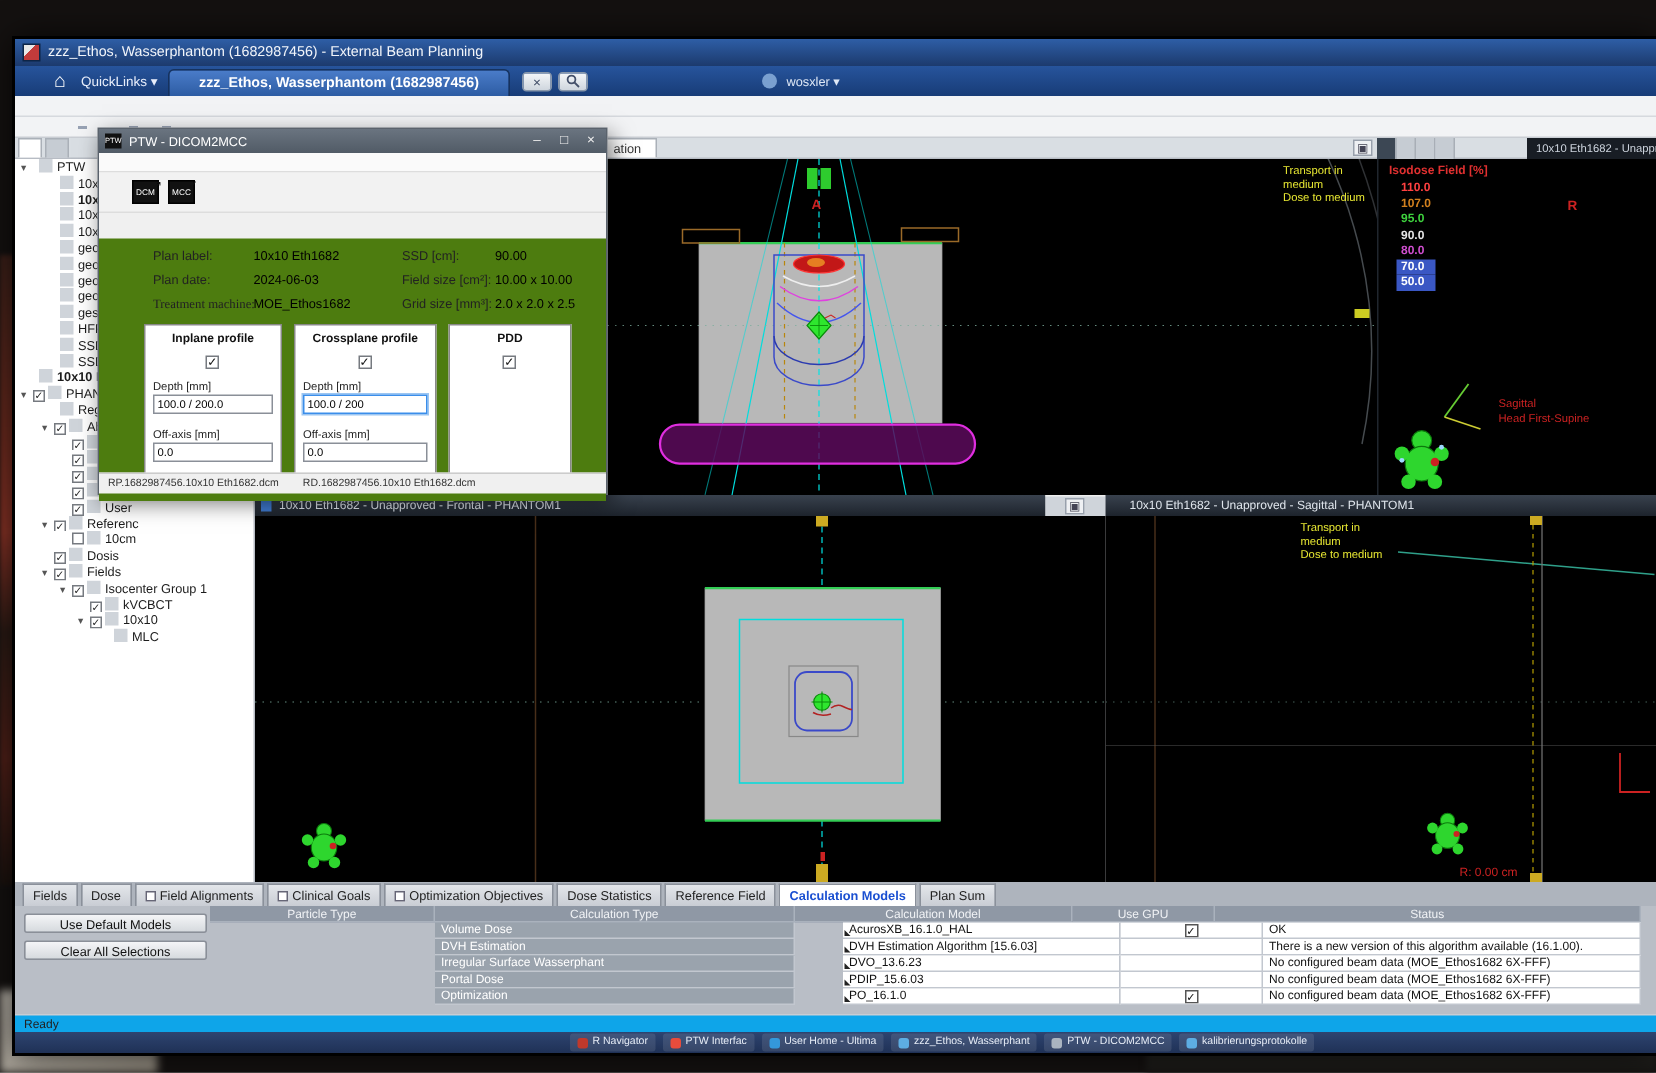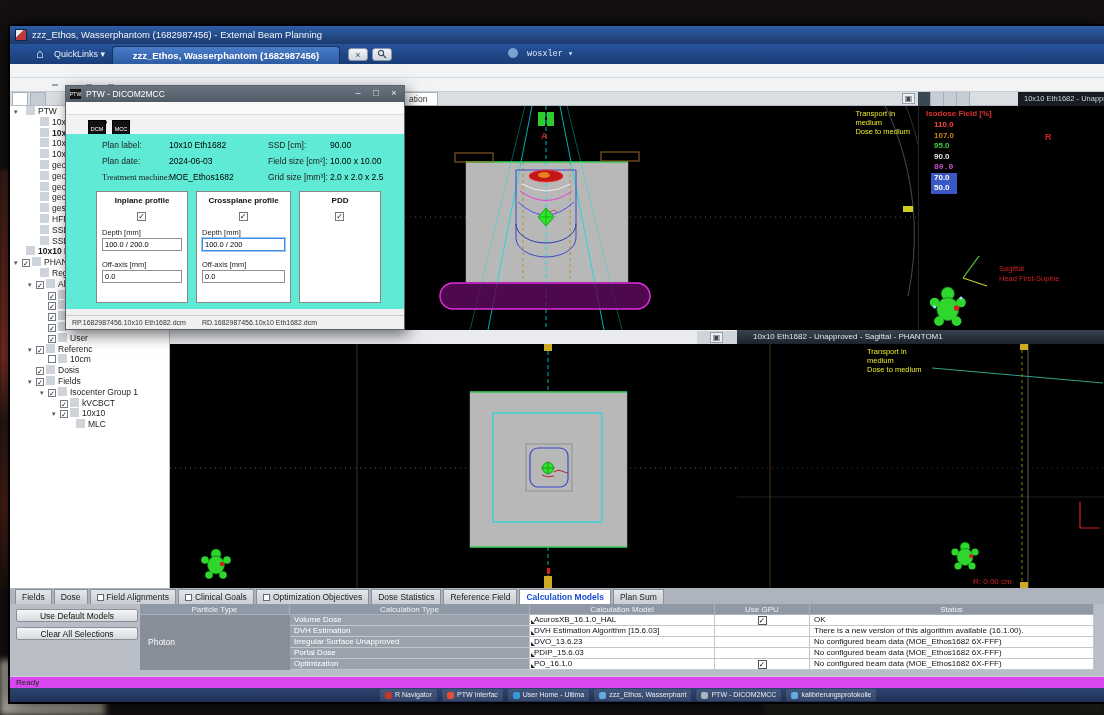--- a/index.html
+++ b/index.html
@@ -24,21 +24,21 @@
   
   .appbar{position:absolute;left:0;top:18px;width:100%;height:20px;
     background:linear-gradient(#27549c,#183c77);color:#e8eefb;font-size:9px;}
   .home{position:absolute;left:26px;top:2px;font-size:13px;color:#fff;}
   .qlinks{position:absolute;left:44px;top:5px;}
   .apptab{position:absolute;left:102px;top:2px;width:228px;height:18px;border-radius:4px 4px 0 0;
     background:linear-gradient(#4a7cc9,#2d5ca3);border:1px solid #16325e;border-bottom:none;
     font-weight:bold;font-size:9.5px;line-height:17px;text-align:center;color:#fff;}
   .abtn{position:absolute;top:4px;width:20px;height:13px;background:linear-gradient(#f4f6f8,#cfd6de);
     border:1px solid #8897ab;border-radius:3px;color:#44506a;font-size:9px;line-height:12px;text-align:center;}
-  .user-chip{position:absolute;left:498px;top:4px;height:13px;color:#dfe8f6;font-size:8.5px;line-height:13px;font-family:Liberation Mono, monospace;}
+  .user-chip{position:absolute;left:498px;top:4px;height:13px;color:#dfe8f6;font-size:8.5px;line-height:13px;}
   .user-chip .uc{display:inline-block;width:10px;height:10px;border-radius:50%;background:#7aa0d0;margin-right:4px;vertical-align:-2px;}
   
   .menubar{position:absolute;left:0;top:38px;width:100%;height:14px;background:#f2f3f5;border-bottom:1px solid #d6d9de;font-size:9px;color:#222;}
   .mitem{display:inline-block;padding:0 8px;line-height:14px;}
   .toolbar{position:absolute;left:0;top:52px;width:100%;height:14px;background:#f2f3f5;border-bottom:1px solid #c9cdd3;
     display:flex;align-items:center;gap:4px;padding-left:6px;}
   .tbi{font-size:10px;line-height:12px;color:#334;}
   .tbi.vbox{border:1px solid #98a2b4;background:#fff;font-size:7px;padding:0 2px;line-height:10px;color:#223;}
   
   .tabrow{position:absolute;top:66px;height:14px;background:#d9dee3;border-bottom:1px solid #b7bcc4;}
@@ -90,21 +90,21 @@
     border:1px solid #5a626c;box-shadow:3px 5px 14px rgba(0,0,0,.55);z-index:60;}
   .dlg-title{position:absolute;left:0;top:0;width:100%;height:16px;background:linear-gradient(#6a7480,#515b66);
     color:#fff;font-size:8.5px;line-height:16px;padding-left:20px;}
   .dlg-ico{position:absolute;left:4px;top:3px;width:11px;height:10px;background:#111;color:#fff;font-size:5px;line-height:10px;text-align:center;}
   .dlg-ctl{position:absolute;top:2px;width:16px;height:12px;text-align:center;font-size:9px;line-height:11px;color:#eee;}
   .dlg-menu{position:absolute;left:0;top:16px;width:100%;height:13px;background:#fafafa;border-bottom:1px solid #ddd;font-size:8.5px;color:#222;}
   .dmenu{display:inline-block;padding:0 7px;line-height:13px;}
   .dlg-tools{position:absolute;left:0;top:29px;width:100%;height:27px;background:#f2f2f2;border-bottom:1px solid #ddd;}
   .dcmbtn{position:absolute;top:5px;width:18px;height:16px;background:#111;color:#fff;font-size:5.5px;line-height:16px;text-align:center;border:1px solid #000;}
   .dcmbtn .ov{position:absolute;right:-3px;top:-5px;font-size:8px;color:#111;}
-  .dlg-body{position:absolute;left:0;top:48px;width:100%;height:175px;background:#5eead4;font-size:8.5px;color:#111;}
+  .dlg-body{position:absolute;left:0;top:73px;width:100%;height:175px;background:#4d7c0f;font-size:8.5px;color:#111;}
   .flabel{position:absolute;color:#222;}
   .fvalue{position:absolute;color:#000;}
   .gbox1{position:absolute;border:1px solid #888;background:#fff;}
   .gtitle{position:absolute;top:4px;left:0;right:0;text-align:center;font-weight:bold;font-size:8px;}
   .gcheck{position:absolute;top:20px;left:50%;margin-left:-5px;width:9px;height:9px;border:1px solid #767a80;
     background:#fff;font-size:8px;line-height:8px;text-align:center;}
   .gcheck::after{content:"✓";}
   .glab{position:absolute;font-size:7.5px;color:#222;}
   .ginput{position:absolute;height:13px;border:1px solid #8a8f98;background:#fff;font-size:7.5px;padding:0 2px;
     font-family:"Liberation Sans",sans-serif;color:#000;}
@@ -124,29 +124,29 @@
     border:1px solid #8a8f98;border-radius:2px;font-size:8.5px;line-height:12px;text-align:center;color:#111;}
   .btable{position:absolute;left:130px;top:0;width:954px;height:66px;}
   .bth{position:absolute;top:0;height:11px;background:#8f98a5;color:#f0f2f5;font-size:8px;line-height:11px;
     text-align:center;border-right:1px solid #aab2bd;border-bottom:1px solid #aab2bd;}
   .particle-col{position:absolute;left:0;top:11px;width:150px;height:55px;background:#878e99;color:#fff;
     font-size:8.5px;line-height:55px;padding-left:8px;}
   .crows{position:absolute;left:150px;top:11px;width:804px;}
   .crow{display:flex;height:11px;}
   .crow>div{border-right:1px solid #c2c7cf;border-bottom:1px solid #c2c7cf;overflow:hidden;white-space:nowrap;}
   .c-type{width:240px;background:#9aa3ad;color:#fff;font-size:8px;line-height:10px;padding-left:4px;}
-  .c-model{width:185px;background:#fff;color:#111;font-size:8px;line-height:10px;padding-left:4px;position:relative;}
+  .c-model{width:185px;background:#fff;color:#111;font-size:8px;line-height:10px;padding-left:4px;position:relative;margin-left:32px;}
   .c-model::after{content:"";position:absolute;left:1px;bottom:1px;border-left:4px solid #222;border-top:4px solid transparent;}
   .c-gpu{width:95px;background:#fff;display:flex;align-items:center;justify-content:center;}
   .gbox{display:none;width:9px;height:9px;border:1px solid #555;background:#fff;font-size:7.5px;line-height:8px;text-align:center;color:#111;}
   .crow.gon .gbox{display:block;}
   .crow.gon .gbox::after{content:"✓";}
   .c-status{flex:1;background:#fff;color:#111;font-size:8px;line-height:10px;padding-left:4px;}
   
-  .ready{position:absolute;left:0;top:650px;width:100%;height:12px;background:#d946ef;border-top:1px solid #c9cdd3;
+  .ready{position:absolute;left:0;top:650px;width:100%;height:12px;background:#0ea5e9;border-top:1px solid #c9cdd3;
     font-size:8px;color:#222;line-height:12px;padding-left:6px;}
   .taskbar{position:absolute;left:0;top:662px;width:100%;height:14px;background:linear-gradient(#2e4470,#1f3156);display:flex;align-items:center;gap:5px;padding-left:230px;}
   .tki{width:9px;height:9px;border-radius:2px;flex:none;}
   .tkb{height:12px;background:rgba(255,255,255,.10);border-radius:2px;color:#e6ecf6;font-size:7px;line-height:12px;
     padding:0 5px;white-space:nowrap;flex:none;display:flex;align-items:center;gap:3px;}
   .tkb .dot{width:7px;height:7px;border-radius:2px;flex:none;}
   text{font-family:"Liberation Sans",sans-serif;}
 </style>
 </head>
 <body>
@@ -386,21 +386,21 @@
         <div class="ilevel">
           <span style="color: rgb(210, 128, 30);">107.0</span>
         </div>
         <div class="ilevel">
           <span style="color: rgb(62, 210, 62);">95.0</span>
         </div>
         <div class="ilevel">
           <span style="color: rgb(230, 230, 230);">90.0</span>
         </div>
         <div class="ilevel">
-          <span style="color: rgb(210, 79, 210); font-family: Liberation Mono, monospace;">80.0</span>
+          <span style="color: rgb(210, 79, 210);">80.0</span>
         </div>
         <div class="ilevel lsel">
           <span style="color: rgb(255, 255, 255);">70.0</span>
         </div>
         <div class="ilevel lsel">
           <span style="color: rgb(255, 255, 255);">50.0</span>
         </div>
     </div>
     <div class="rlab" style="left:126px;top:26px;">R</div>
     <svg class="abs" style="left:38px;top:148px;" width="46" height="38" viewBox="0 0 46 38">
@@ -417,20 +417,24 @@
       <circle cx="4" cy="15" r="4.4" fill="#2ed62e"></circle>
         <circle cx="28" cy="15" r="4.4" fill="#2ed62e"></circle>
       <circle cx="8" cy="32" r="4.4" fill="#2ed62e"></circle>
         <circle cx="24" cy="32" r="4.4" fill="#2ed62e"></circle>
       <circle cx="24" cy="20" r="2.6" fill="#cc2222"></circle>
       <circle cx="4" cy="19" r="1.5" fill="#9fd8ff"></circle>
         <circle cx="28" cy="11" r="1.5" fill="#9fd8ff"></circle>
     </svg>
   </div>
 
+  <div class="vtitle" style="left:160px;width:527px;">
+    <span class="vico"></span>
+    <span>10x10 Eth1682  -  Unapproved - Frontal - PHANTOM1</span>
+  </div>
   <div class="graysep">
     <div class="strip-btn" style="left:13px;top:1px;right:auto;">▣</div>
   </div>
   <div class="vtitle" style="left:727px;width:367px;">
     <span>10x10 Eth1682  -  Unapproved - Sagittal - PHANTOM1</span>
   </div>
 
   <div class="fview">
     <svg width="567" height="244" viewBox="0 0 567 244">
       <line x1="187" y1="0" x2="187" y2="244" stroke="#5a3a20" stroke-width="1" opacity="0.8"></line>
@@ -577,38 +581,37 @@
 
   <div class="bpanel">
     <div class="bbtn" style="top:5px;">Use Default Models</div>
     <div class="bbtn" style="top:23px;">Clear All Selections</div>
     <div class="btable">
       <div class="bth" style="left:0;width:150px;">Particle Type</div>
       <div class="bth" style="left:150px;width:240px;">Calculation Type</div>
       <div class="bth" style="left:390px;width:185px;">Calculation Model</div>
       <div class="bth" style="left:575px;width:95px;">Use GPU</div>
       <div class="bth" style="left:670px;width:284px;">Status</div>
-      <div class="particle-col">Photon</div>
       <div class="crows">
         <div class="crow gon">
             <div class="c-type">Volume Dose</div>
             <div class="c-model">AcurosXB_16.1.0_HAL</div>
             <div class="c-gpu">
               <span class="gbox"></span>
             </div>
             <div class="c-status">OK</div>
           </div>
           <div class="crow goff">
             <div class="c-type">DVH Estimation</div>
             <div class="c-model">DVH Estimation Algorithm [15.6.03]</div>
             <div class="c-gpu"></div>
             <div class="c-status">There is a new version of this algorithm available (16.1.00).</div>
           </div>
           <div class="crow goff">
-            <div class="c-type">Irregular Surface Unapproved</div>
+            <div class="c-type">Irregular Surface Wasserphant</div>
             <div class="c-model">DVO_13.6.23</div>
             <div class="c-gpu"></div>
             <div class="c-status">No configured beam data (MOE_Ethos1682 6X-FFF)</div>
           </div>
           <div class="crow goff">
             <div class="c-type">Portal Dose</div>
             <div class="c-model">PDIP_15.6.03</div>
             <div class="c-gpu"></div>
             <div class="c-status">No configured beam data (MOE_Ethos1682 6X-FFF)</div>
           </div>

